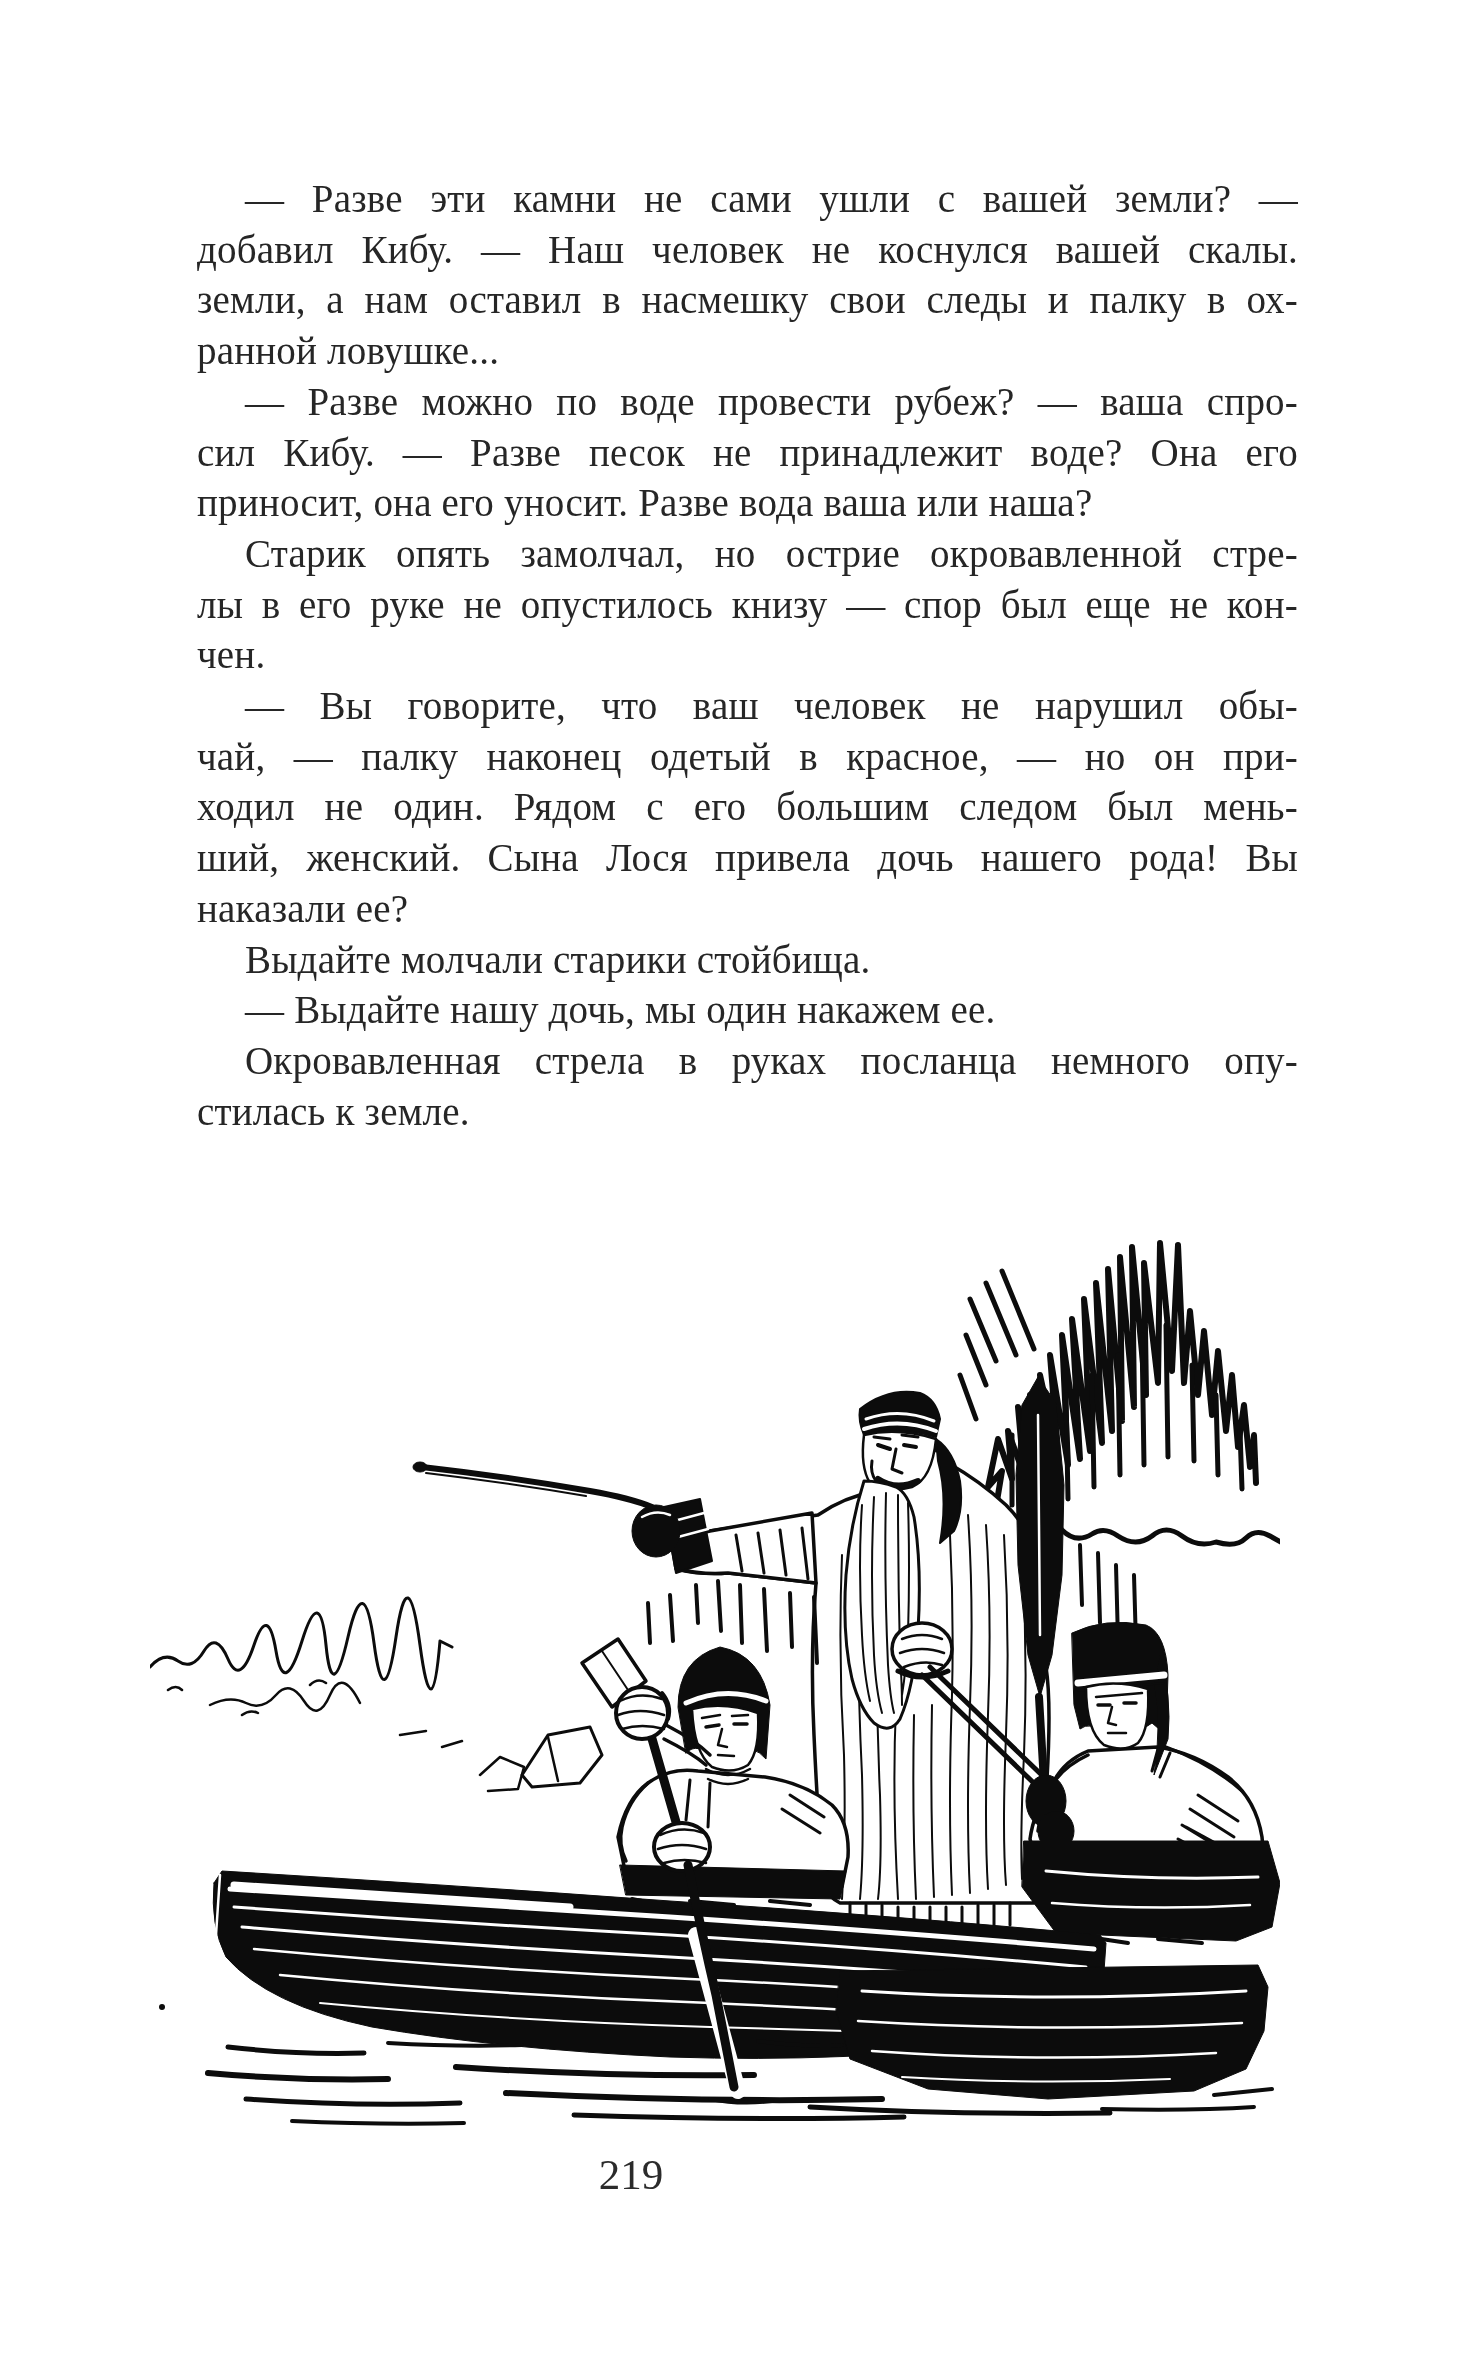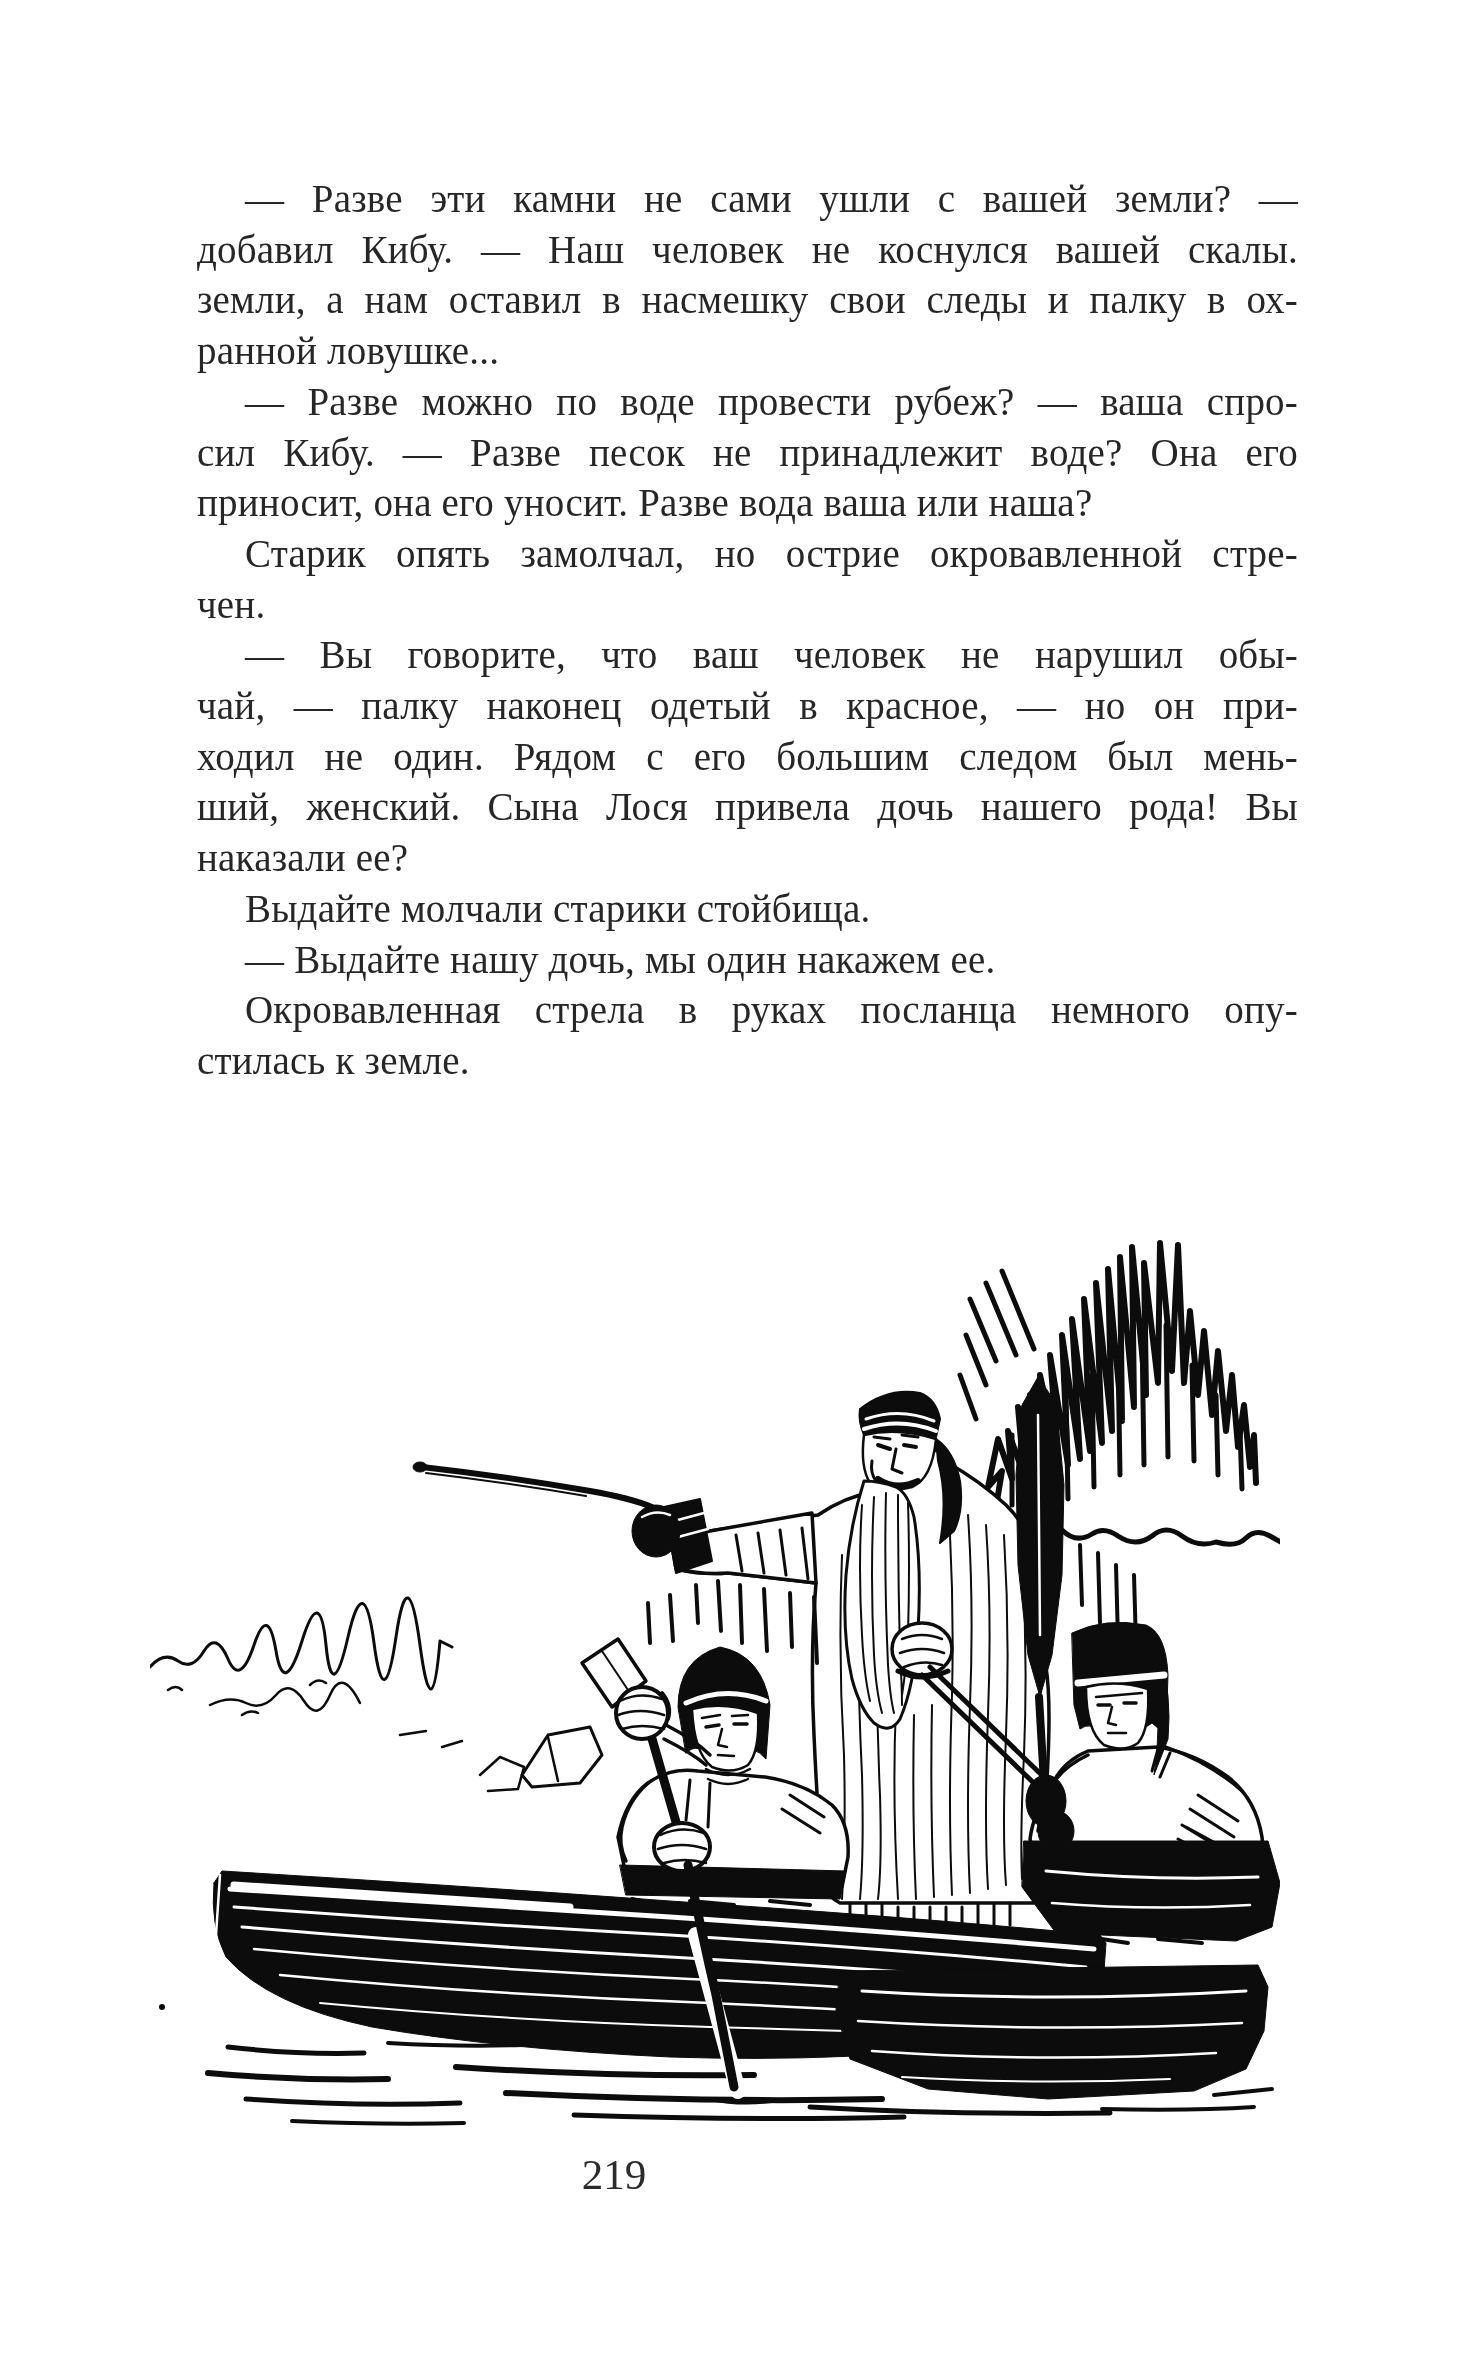--- a/index.html
+++ b/index.html
@@ -13,36 +13,37 @@
     font-size:39px;line-height:50.7px;color:#262626;
     letter-spacing:0.2px;
   }
   .ln{text-align:justify;text-align-last:justify;white-space:normal;margin-left:32px;}
   .ln.last{text-align:left;text-align-last:left;}
   .ln.indent{text-indent:48px;}
   .illustration{position:absolute;left:150px;top:1235px;width:1130px;height:900px;}
   .illustration svg{display:block;width:100%;height:100%;}
   .illustration path, .illustration line{stroke-linecap:round;stroke-linejoin:round;}
   .page-number{
-    position:absolute;left:0;top:2150px;width:1228px;
+    position:absolute;left:17px;top:2150px;width:1228px;
     text-align:center;font-size:43px;color:#2b2b2b;
   }
 </style>
 </head>
 <body>
 
 <div class="page-text">
   <div class="ln indent">— Разве эти камни не сами ушли с вашей земли? —</div>
   <div class="ln">добавил Кибу. — Наш человек не коснулся вашей скалы.</div>
   <div class="ln">земли, а нам оставил в насмешку свои следы и палку в ох-</div>
   <div class="ln last">ранной ловушке...</div>
   <div class="ln indent">— Разве можно по воде провести рубеж? — ваша спро-</div>
   <div class="ln">сил Кибу. — Разве песок не принадлежит воде? Она его</div>
   <div class="ln last">приносит, она его уносит. Разве вода ваша или наша?</div>
   <div class="ln indent">Старик опять замолчал, но острие окровавленной стре-</div>
+  <div class="ln">лы в его руке не опустилось книзу — спор был еще не кон-</div>
   <div class="ln last">чен.</div>
   <div class="ln indent">— Вы говорите, что ваш человек не нарушил обы-</div>
   <div class="ln">чай, — палку наконец одетый в красное, — но он при-</div>
   <div class="ln">ходил не один. Рядом с его большим следом был мень-</div>
   <div class="ln">ший, женский. Сына Лося привела дочь нашего рода! Вы</div>
   <div class="ln last">наказали ее?</div>
   <div class="ln last indent">Выдайте молчали старики стойбища.</div>
   <div class="ln last indent">— Выдайте нашу дочь, мы один накажем ее.</div>
   <div class="ln indent">Окровавленная стрела в руках посланца немного опу-</div>
   <div class="ln last">стилась к земле.</div>

